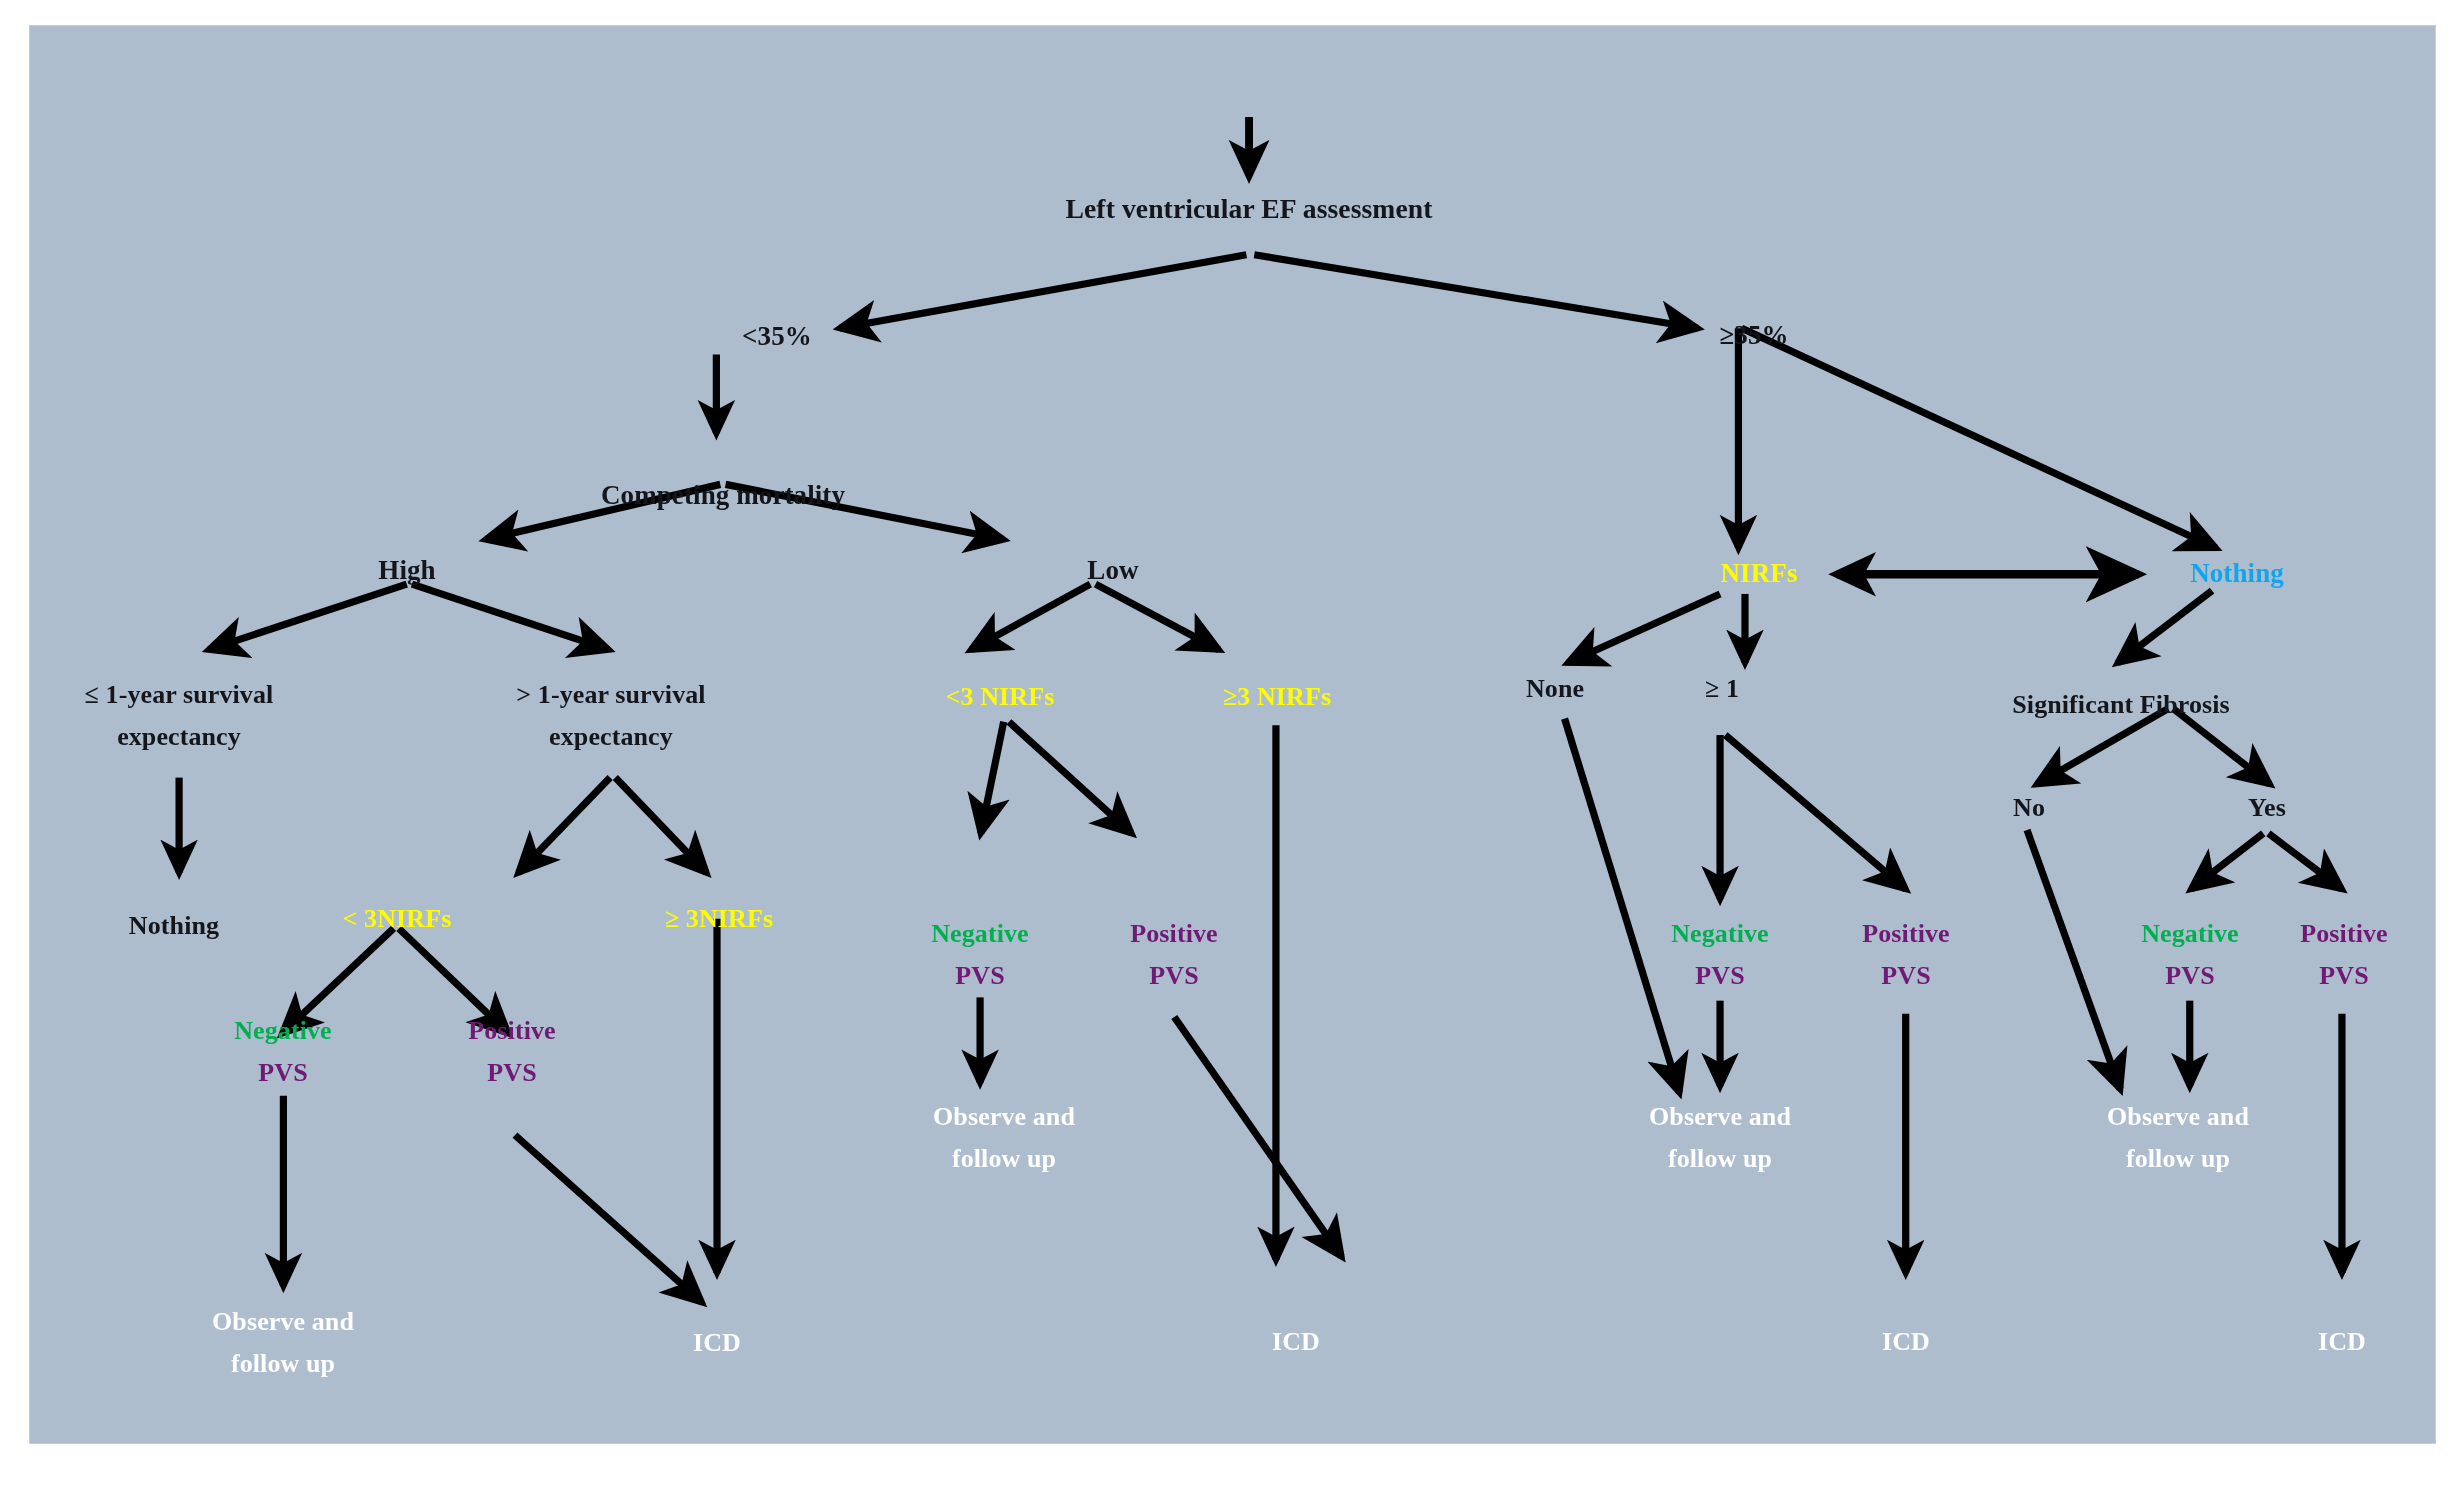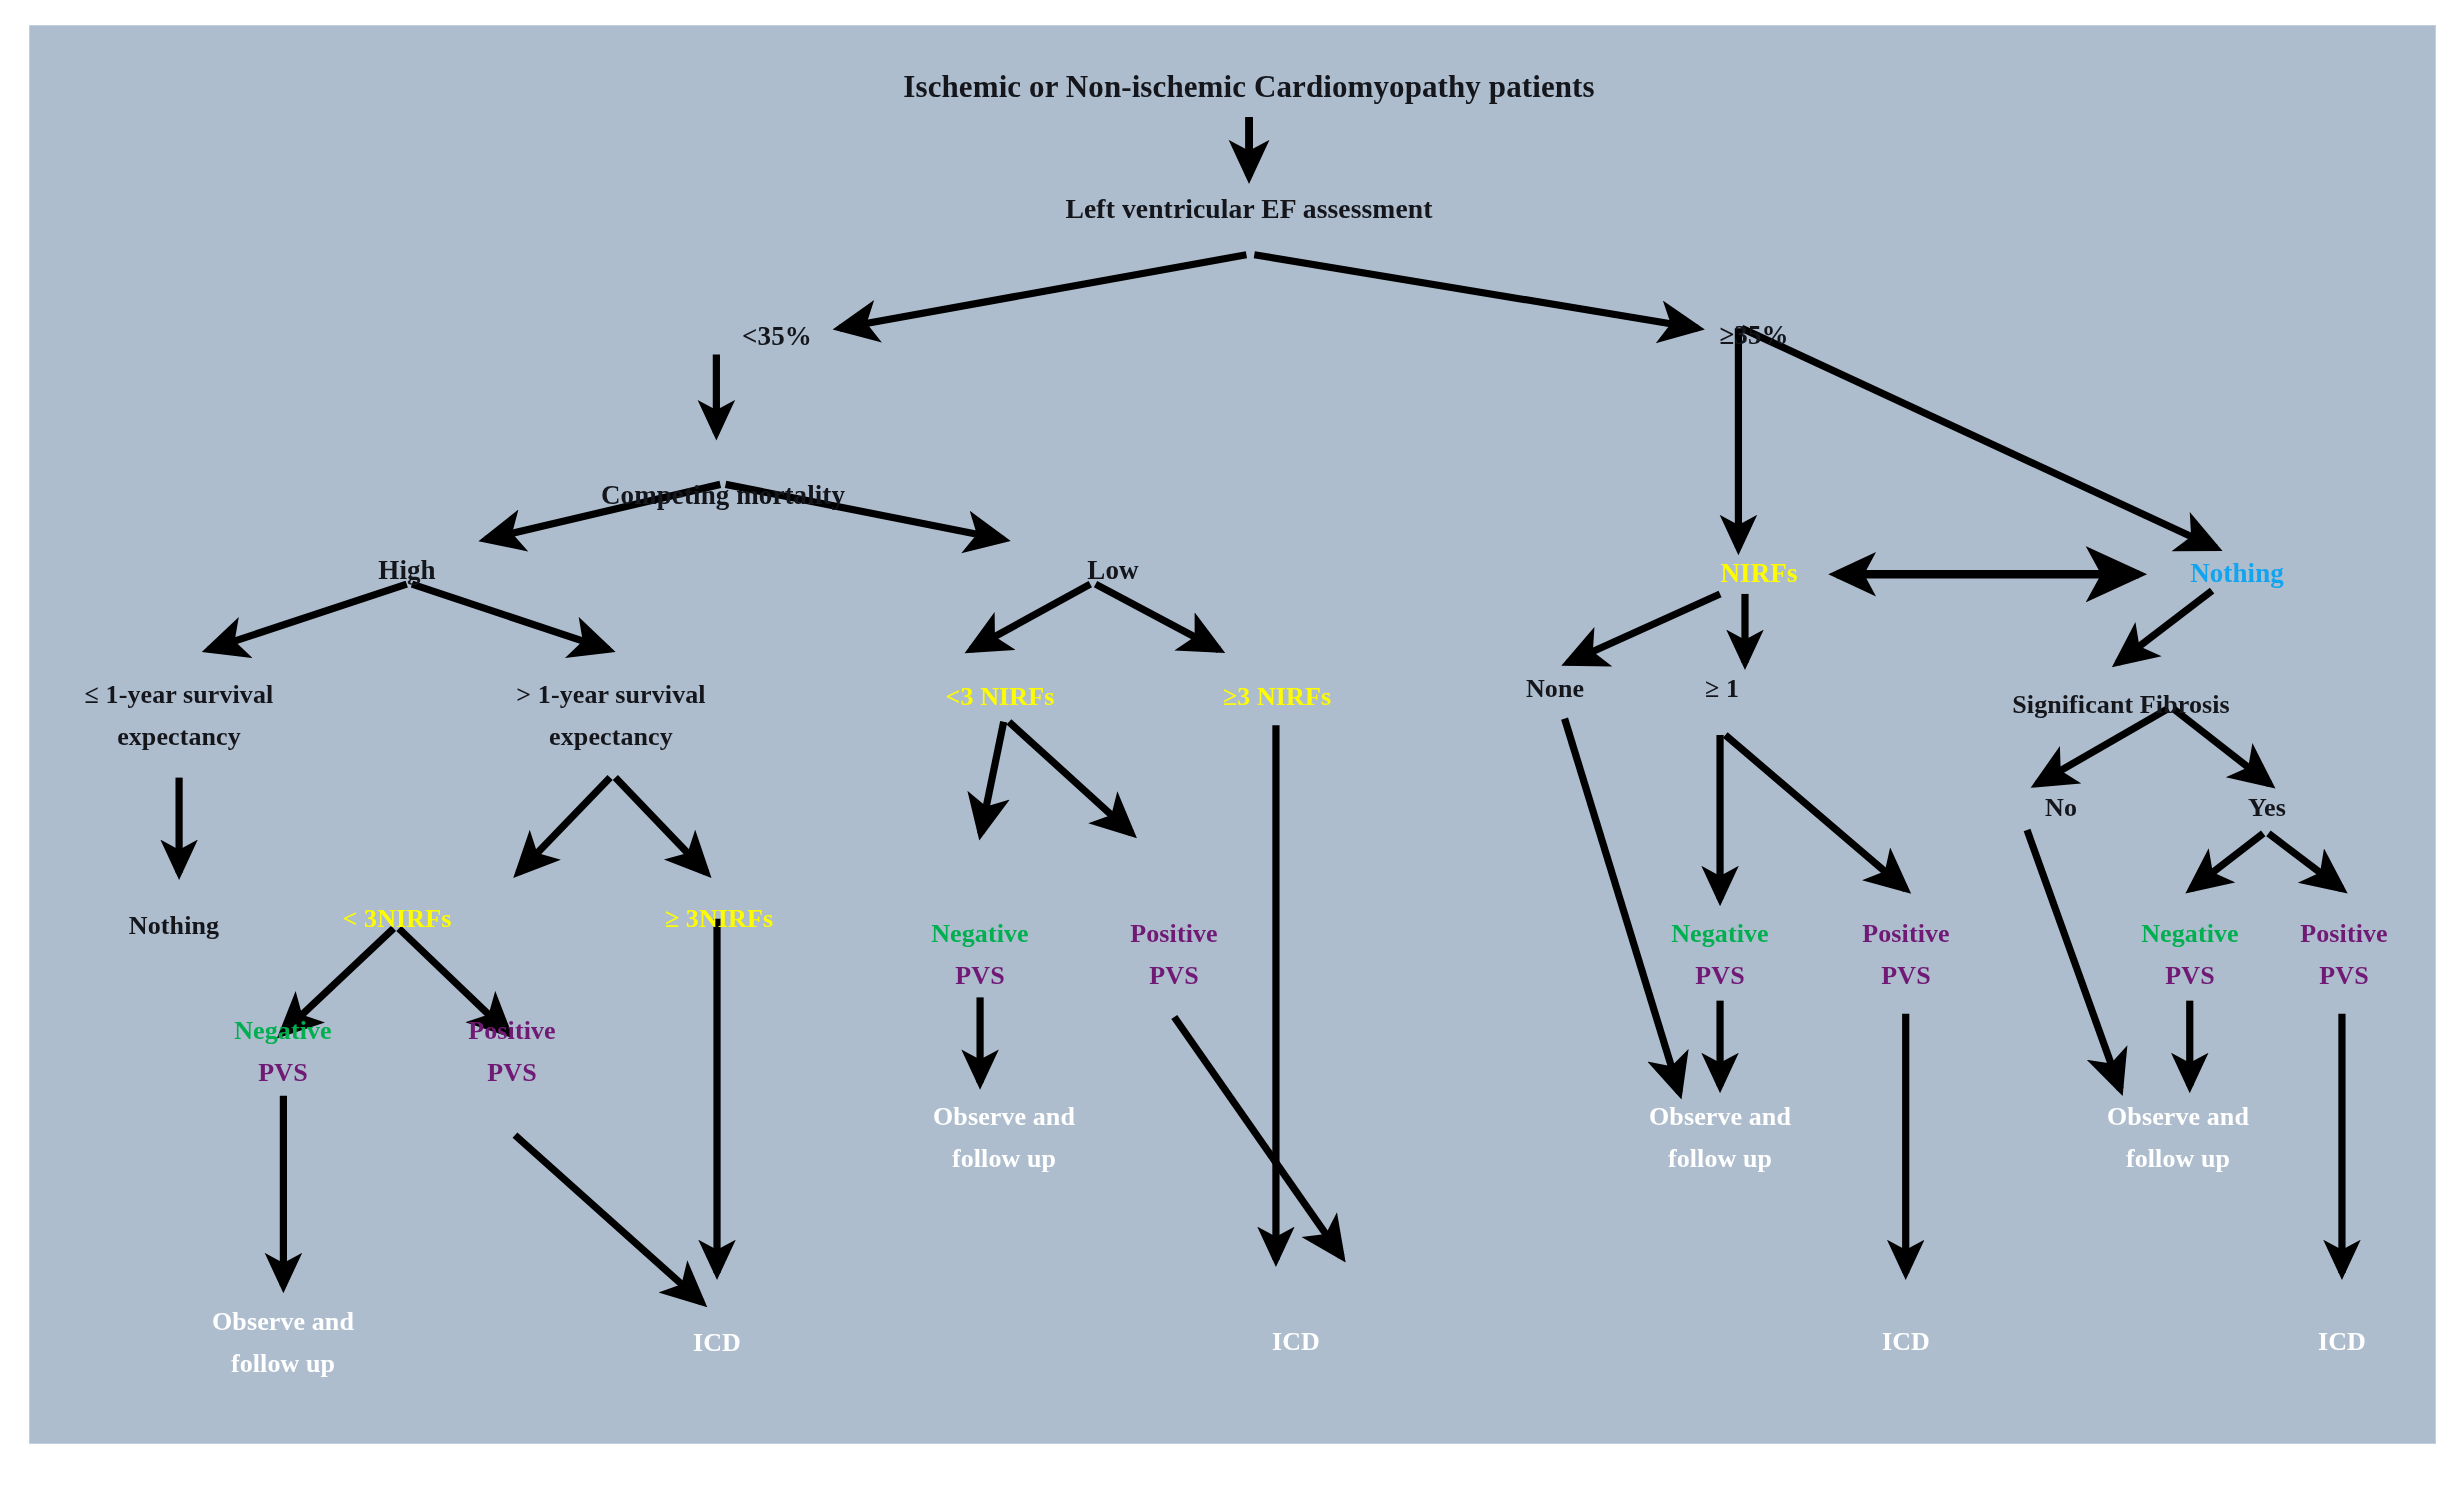--- a/index.html
+++ b/index.html
@@ -130,21 +130,20 @@
 
       <path d="M3450,1270 L3340,1355" stroke-width="11" marker-end="url(#ah)"></path>
       <path d="M3458,1270 L3570,1355" stroke-width="11" marker-end="url(#ah)"></path>
 
       <line x1="3338" y1="1525" x2="3338" y2="1655" stroke-width="11" marker-end="url(#ahb)"></line>
 
       <line x1="3570" y1="1545" x2="3570" y2="1940" stroke-width="11" marker-end="url(#ahb)"></line>
     </g>
   </svg>
 
-  <div class="node dark s-root" style="left:1249px;top:87px;">Ischemic or Non-ischemic Cardiomyopathy patients</div>
 
   <div class="node dark s-lvl1" style="left:1249px;top:209px;">Left ventricular EF assessment</div>
 
   <div class="node dark s-lvl2" style="left:777px;top:336px;">&lt;35%</div>
 
   <div class="node dark s-lvl2" style="left:1754px;top:335px;">≥35%</div>
 
   <div class="node dark s-lvl2" style="left:723px;top:459px;margin-top:36px;">Competing mortality</div>
 
   <div class="node dark s-lvl2" style="left:407px;top:570px;">High</div>
@@ -208,21 +207,21 @@
   <div class="node yellow s-lvl2" style="left:1739px;top:573px;margin-left:20px;">NIRFs</div>
 
   <div class="node cyan s-lvl2" style="left:2237px;top:573px;">Nothing</div>
 
   <div class="node dark s-lvl3" style="left:1555px;top:689px;">None</div>
 
   <div class="node dark s-lvl3" style="left:1722px;top:689px;">≥ 1</div>
 
   <div class="node dark s-lvl3" style="left:2121px;top:705px;text-align:center;">Significant Fibrosis</div>
 
-  <div class="node dark s-lvl3" style="left:2029px;top:808px;margin-left:32px;">No</div>
+  <div class="node dark s-lvl3" style="left:2029px;top:808px;">No</div>
 
   <div class="node dark s-lvl3" style="left:2267px;top:808px;">Yes</div>
 
   <div class="node s-lvl3 two-line" style="left:1720px;top:955px;">
     <div class="green">Negative</div>
     <div class="red">PVS</div>
   </div>
 
   <div class="node s-lvl3 two-line" style="left:1906px;top:955px;">
     <div class="red">Positive</div>

